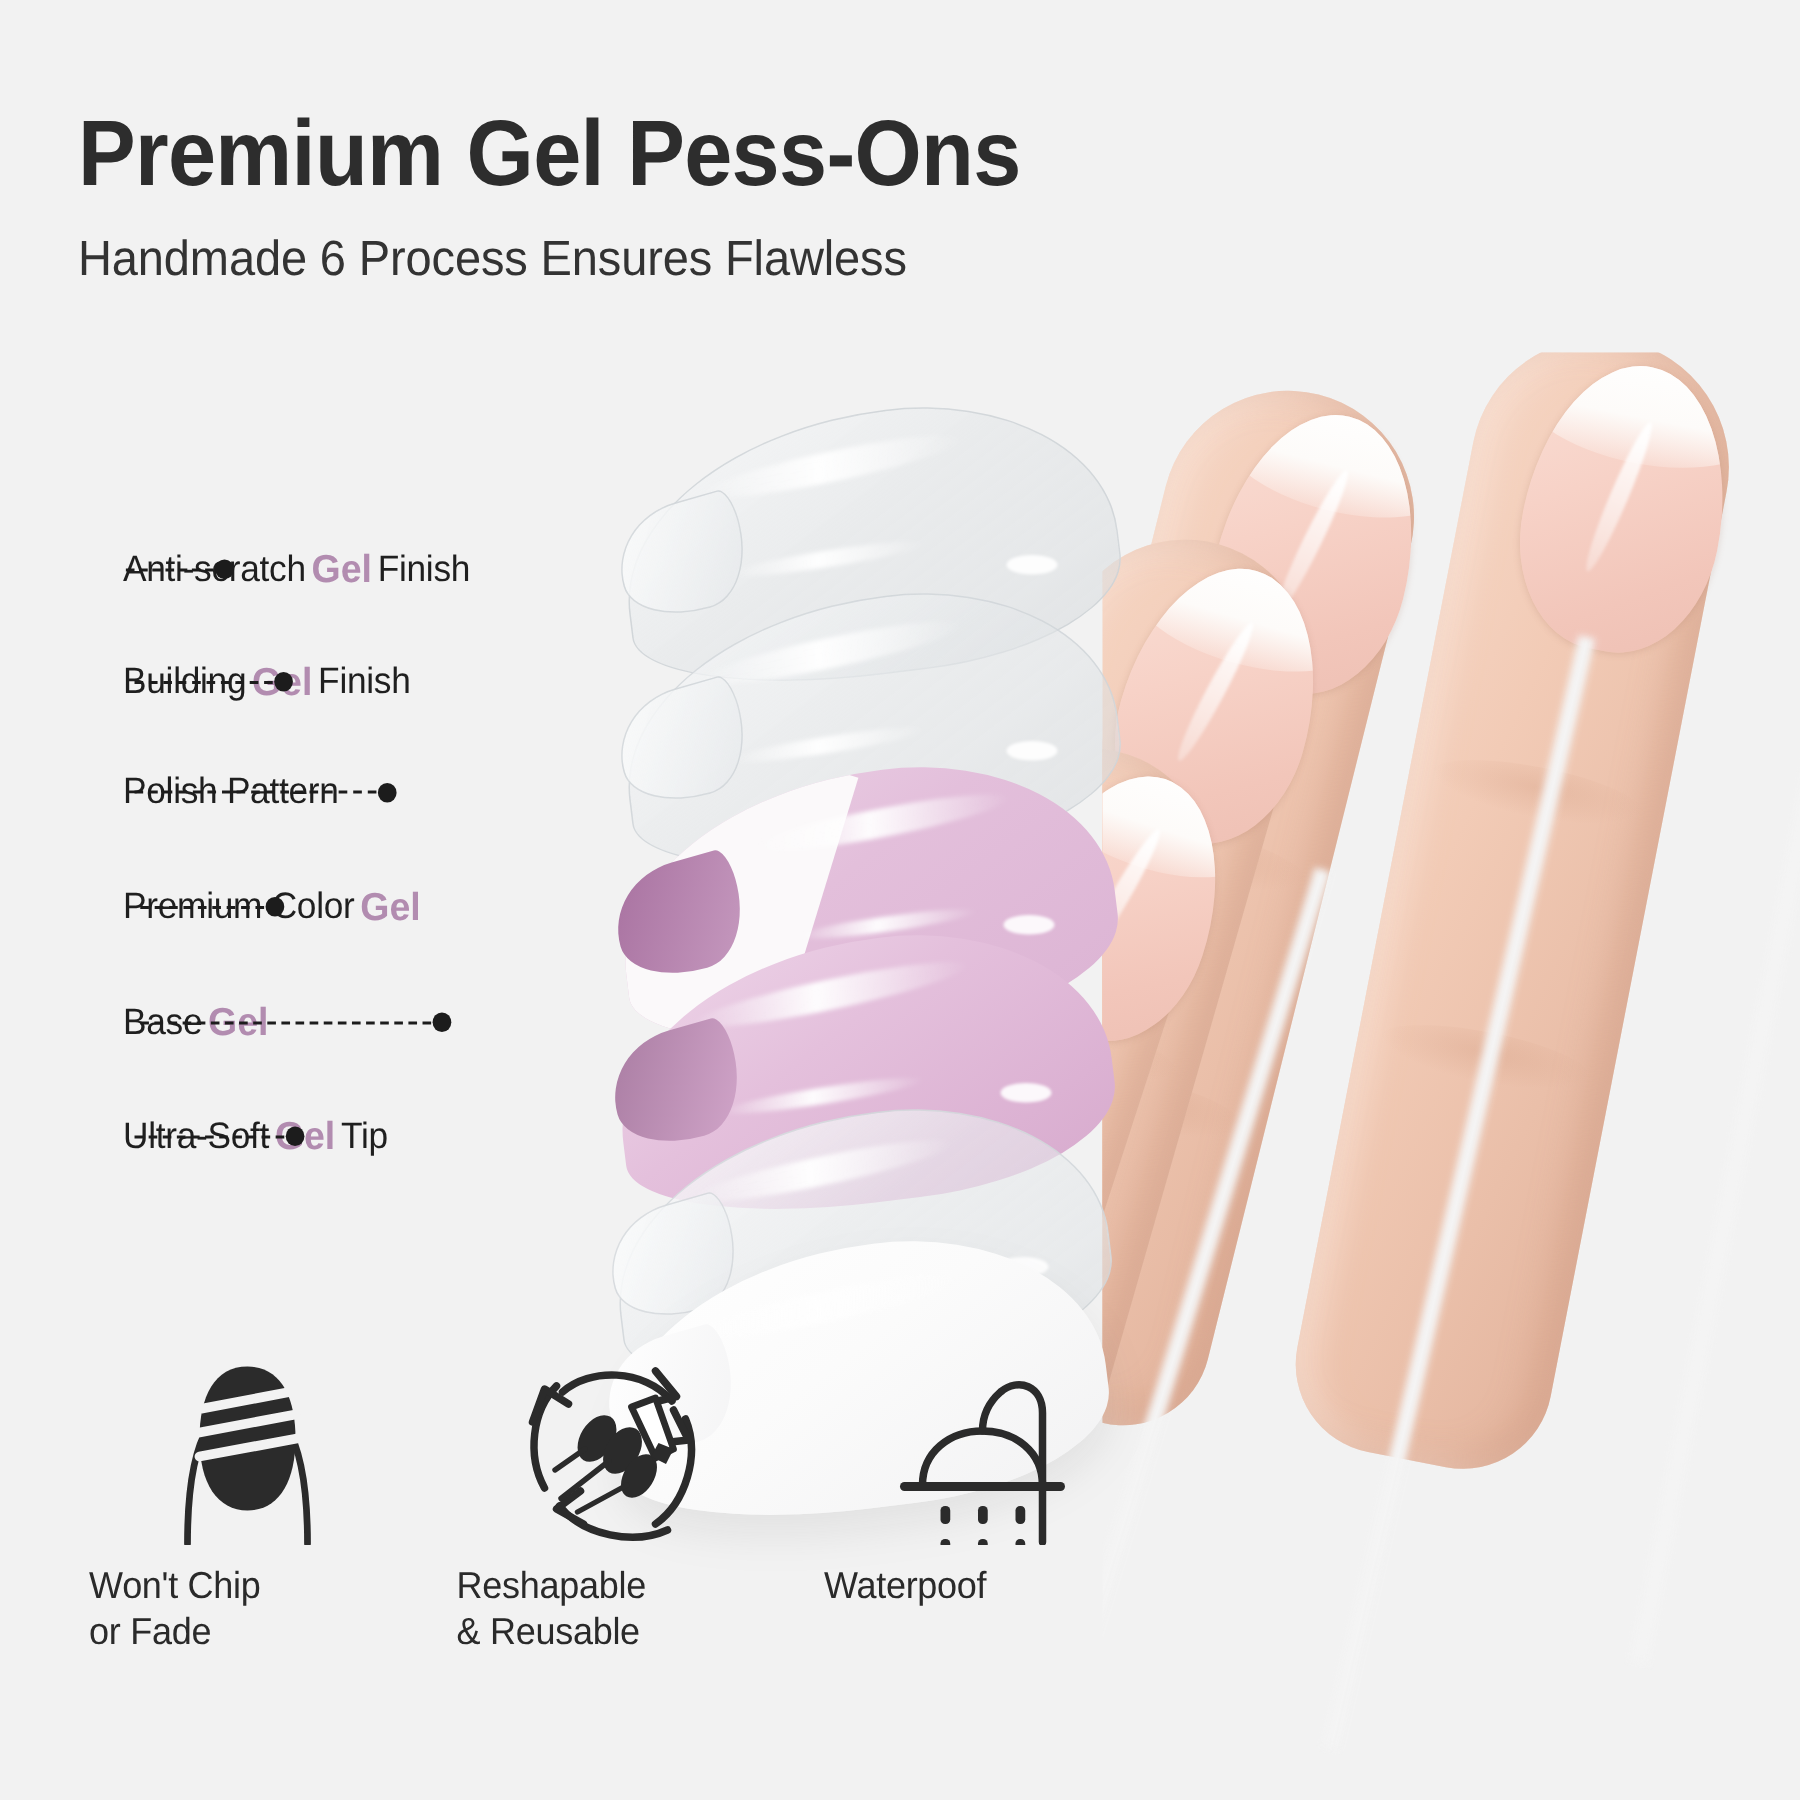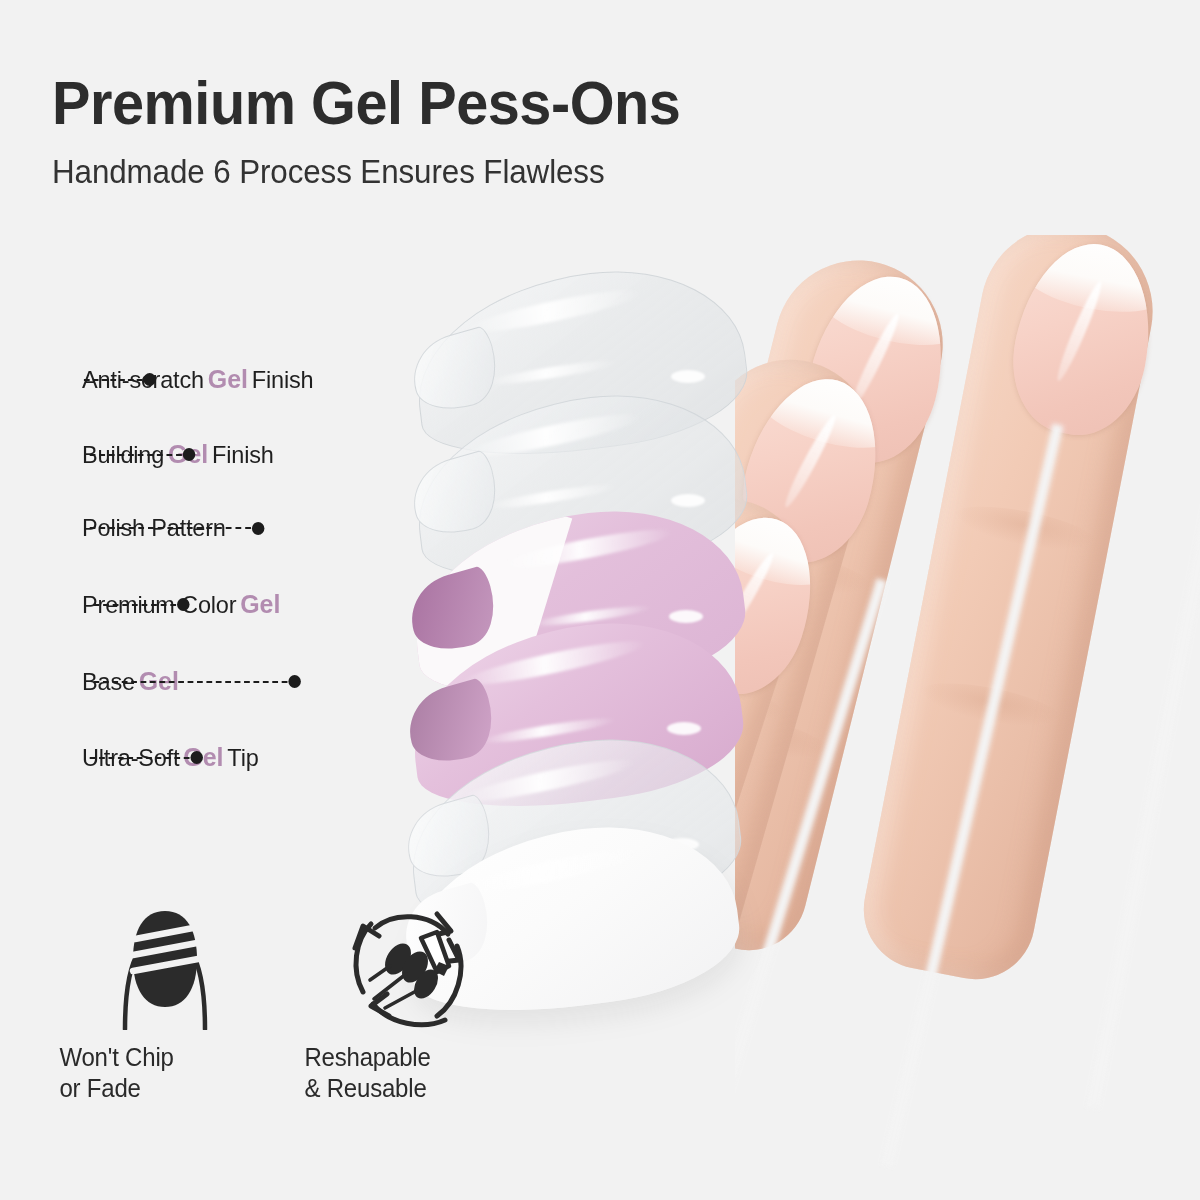--- a/index.html
+++ b/index.html
@@ -331,15 +331,35 @@
           <path d="M76 34 L92 28 L104 62 L92 68 Z" fill="#ffffff" stroke="#2b2b2b" stroke-width="4.5" stroke-linejoin="round"></path>
           <path d="M94 58 L104 62 L99 72 L89 67 Z" fill="#2b2b2b"></path>
         </svg>
       </div>
       <div class="cap">
         <div>Reshapable</div>
         <div>&amp; Reusable</div>
       </div>
     </div>
 
+    <div class="feat" style="left:505px;">
+      <div class="ico">
+        <svg width="128" height="126" viewBox="0 0 128 126">
+          <path d="M104 124 L104 38 C104 20 88 14 76 24 C68 31 64 40 64 50" stroke="#2b2b2b" stroke-width="5" fill="none" stroke-linecap="round"></path>
+          <path d="M24 86 C24 64 42 50 64 50 C86 50 104 64 104 86" stroke="#2b2b2b" stroke-width="5" fill="none" stroke-linecap="round"></path>
+          <line x1="12" y1="87" x2="116" y2="87" stroke="#2b2b2b" stroke-width="6" stroke-linecap="round"></line>
+          <g fill="#2b2b2b">
+            <rect x="36" y="100" width="6.5" height="12" rx="3"></rect>
+            <rect x="61" y="100" width="6.5" height="12" rx="3"></rect>
+            <rect x="86" y="100" width="6.5" height="12" rx="3"></rect>
+            <rect x="36" y="122" width="6.5" height="12" rx="3"></rect>
+            <rect x="61" y="122" width="6.5" height="12" rx="3"></rect>
+            <rect x="86" y="122" width="6.5" height="12" rx="3"></rect>
+          </g>
+        </svg>
+      </div>
+      <div class="cap">
+        <div>Waterpoof</div>
+      </div>
+    </div>
   </div>
 
 </div>
 
 </body></html>

